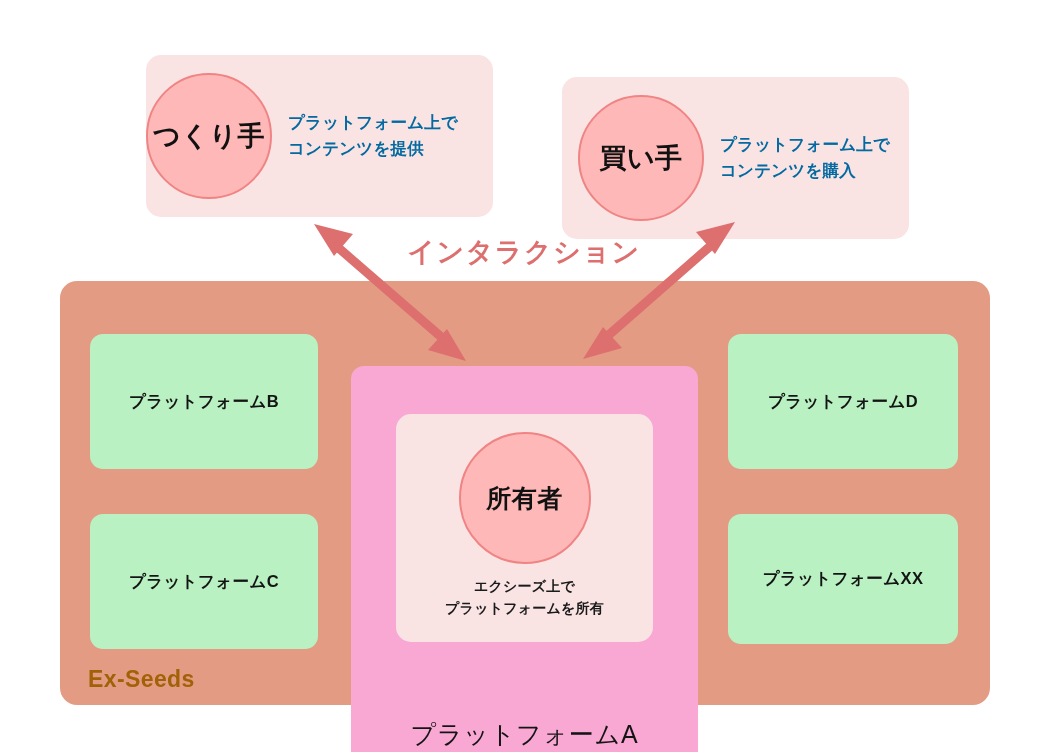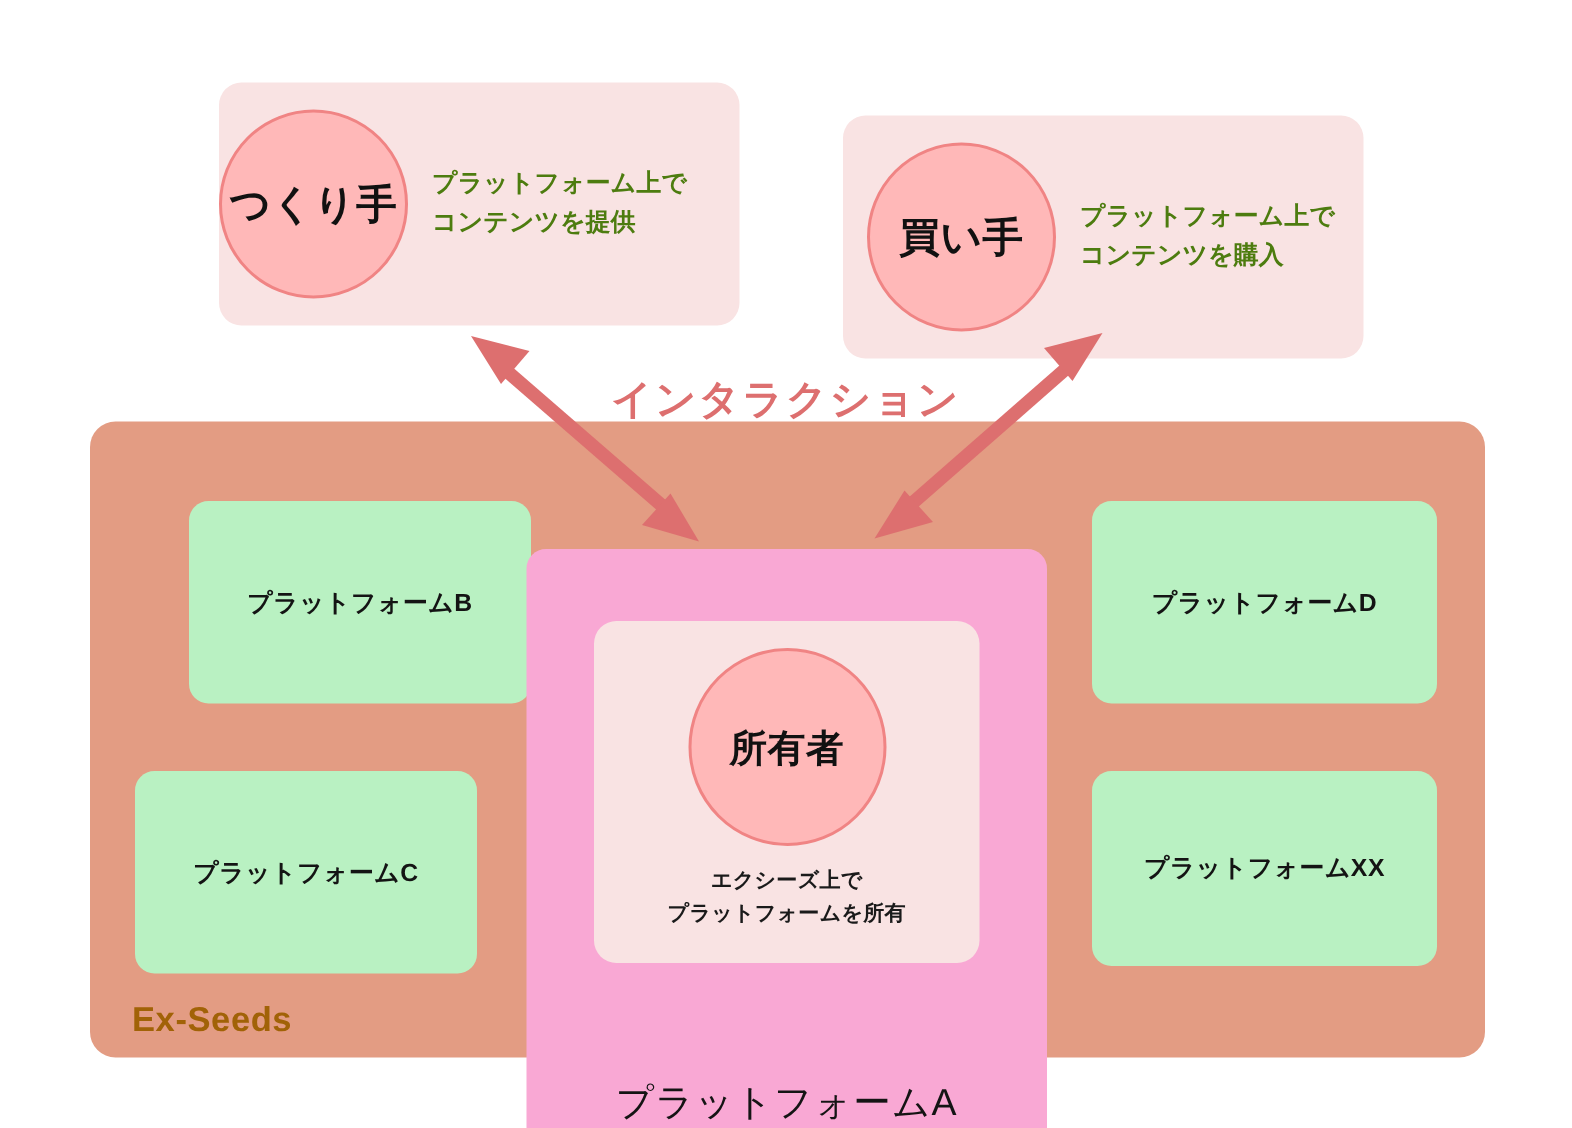--- a/index.html
+++ b/index.html
@@ -42,33 +42,33 @@
     display: flex;
     align-items: center;
     justify-content: center;
     color: #111111;
     font-size: 27px;
     font-weight: 700;
     letter-spacing: 0.5px;
   }
   .actor-desc {
     margin-left: 16px;
-    color: #4d7c0f;
+    color: #0369a1;
     font-size: 16.5px;
     font-weight: 700;
     line-height: 1.55;
     letter-spacing: 0.2px;
     white-space: pre-line;
   }
 
   
   .interaction-label {
     position: absolute;
     left: 0;
-    top: 248px;
+    top: 234px;
     width: 1048px;
     text-align: center;
     color: #dd6f6f;
     font-size: 27px;
     font-weight: 700;
     letter-spacing: 1.5px;
   }
 
   
   .arrows {
@@ -108,21 +108,21 @@
     border-radius: 13px;
     box-sizing: border-box;
     display: flex;
     align-items: center;
     justify-content: center;
     color: #141414;
     font-size: 16.5px;
     font-weight: 700;
     letter-spacing: 0.4px;
   }
-  .platform.b  { left: 90px;  top: 334px; width: 228px; height: 135px; margin-left: 36px; }
+  .platform.b  { left: 90px;  top: 334px; width: 228px; height: 135px; }
   .platform.c  { left: 90px;  top: 514px; width: 228px; height: 135px; }
   .platform.d  { left: 728px; top: 334px; width: 230px; height: 135px; }
   .platform.xx { left: 728px; top: 514px; width: 230px; height: 130px; }
 
   
   .platform-a {
     position: absolute;
     left: 351px;
     top: 322px;
     width: 347px;

